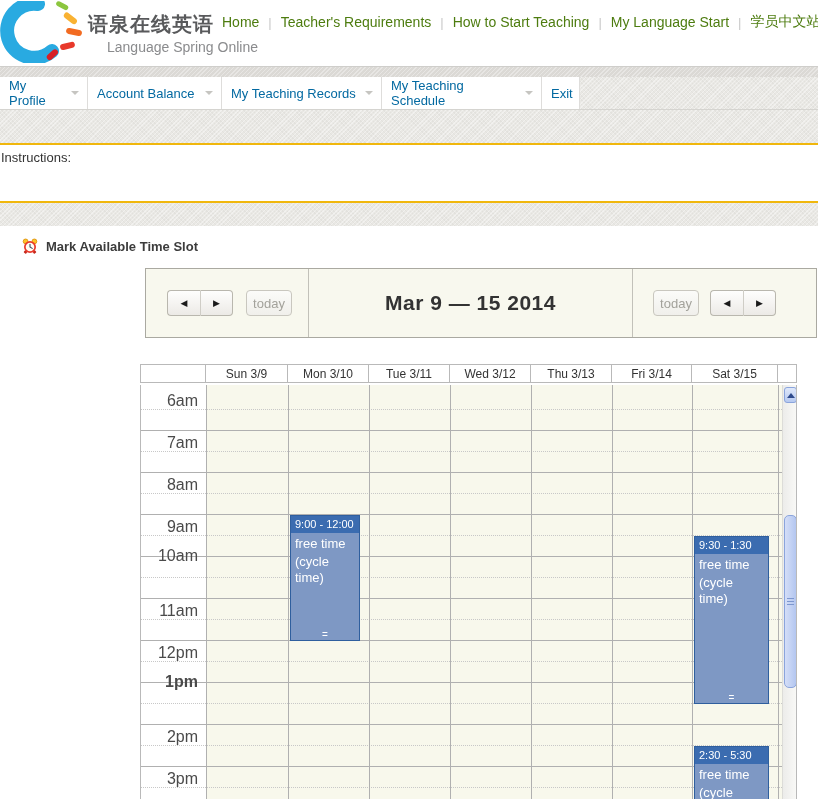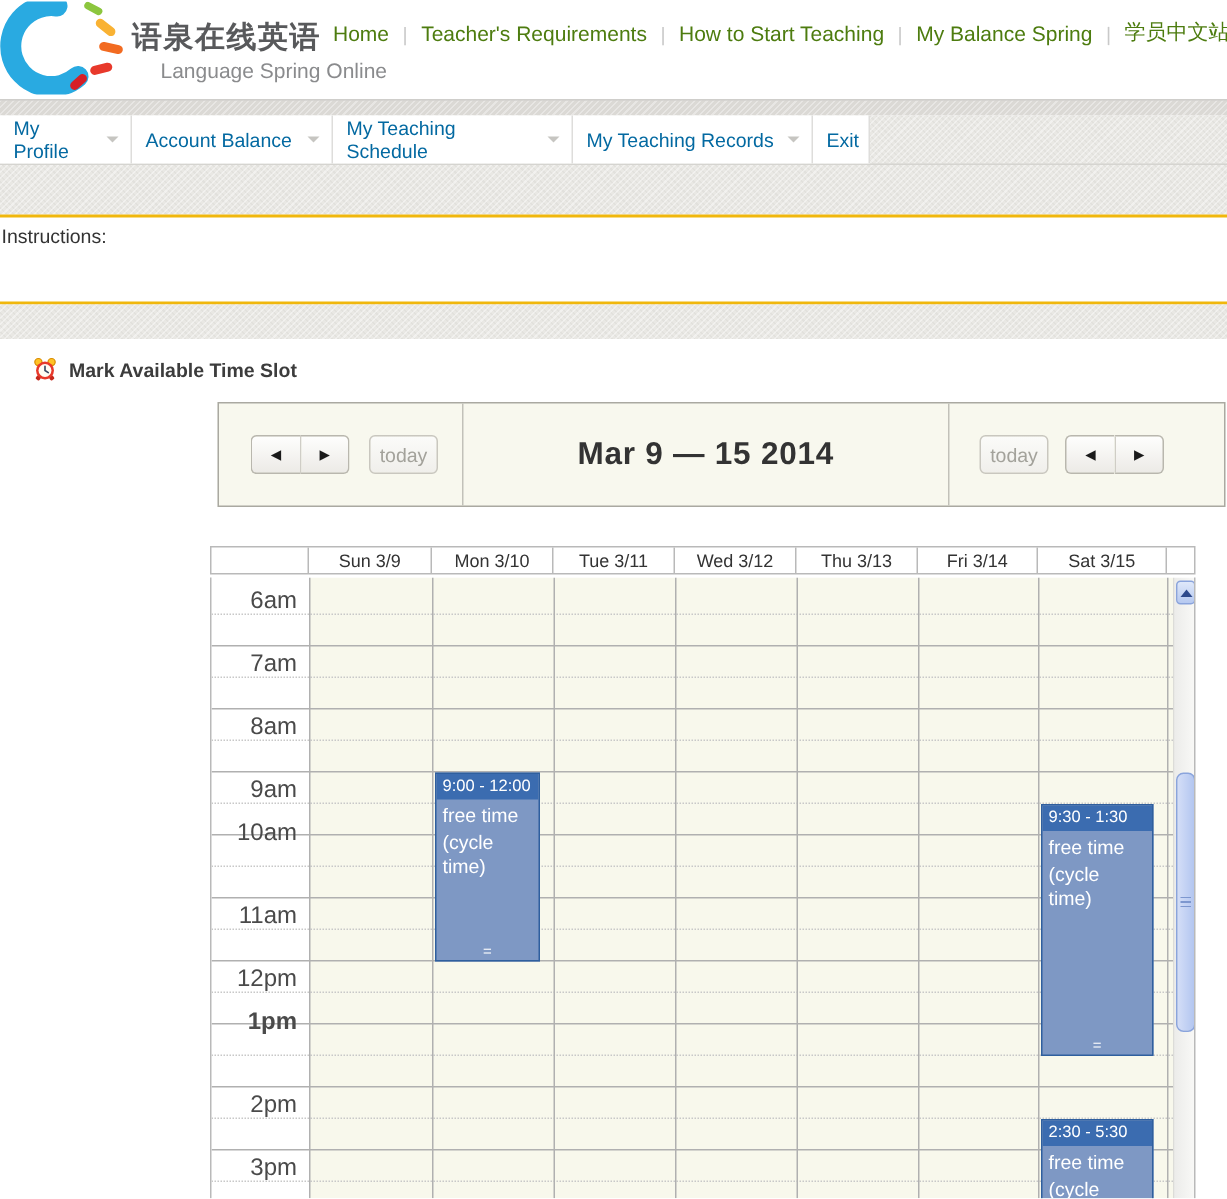--- a/index.html
+++ b/index.html
@@ -111,42 +111,42 @@
         <div class="logo-en">Language Spring Online</div>
       </div>
     </div>
     <div class="top-nav">
         <span class="nav-item">Home</span>
         <span class="nav-sep">|</span>
         <span class="nav-item">Teacher's Requirements</span>
         <span class="nav-sep">|</span>
         <span class="nav-item">How to Start Teaching</span>
         <span class="nav-sep">|</span>
-        <span class="nav-item">My Balance Spring</span>
+        <span class="nav-item">My Language Start</span>
         <span class="nav-sep">|</span>
         <span class="nav-item">学员中文站</span>
       </div>
   </div>
 
   <div class="strip tex"></div>
   <div class="tabrow tex">
       <div class="tab" style="width: 88px;">
         <span>My Profile</span>
         <span class="caret"></span>
       </div>
       <div class="tab" style="width: 134px;">
         <span>Account Balance</span>
         <span class="caret"></span>
       </div>
       <div class="tab" style="width: 160px;">
+        <span>My Teaching Records</span>
+        <span class="caret"></span>
+      </div>
+      <div class="tab" style="width: 160px;">
         <span>My Teaching Schedule</span>
-        <span class="caret"></span>
-      </div>
-      <div class="tab" style="width: 160px;">
-        <span>My Teaching Records</span>
         <span class="caret"></span>
       </div>
       <div class="tab" style="width: 38px;">
         <span>Exit</span>
       </div>
     </div>
   <div class="band1 tex"></div>
   <div class="yline1" style="background: rgb(240, 183, 13);"></div>
   <div class="instr">Instructions:</div>
   <div class="yline2" style="background: rgb(240, 183, 13);"></div>

